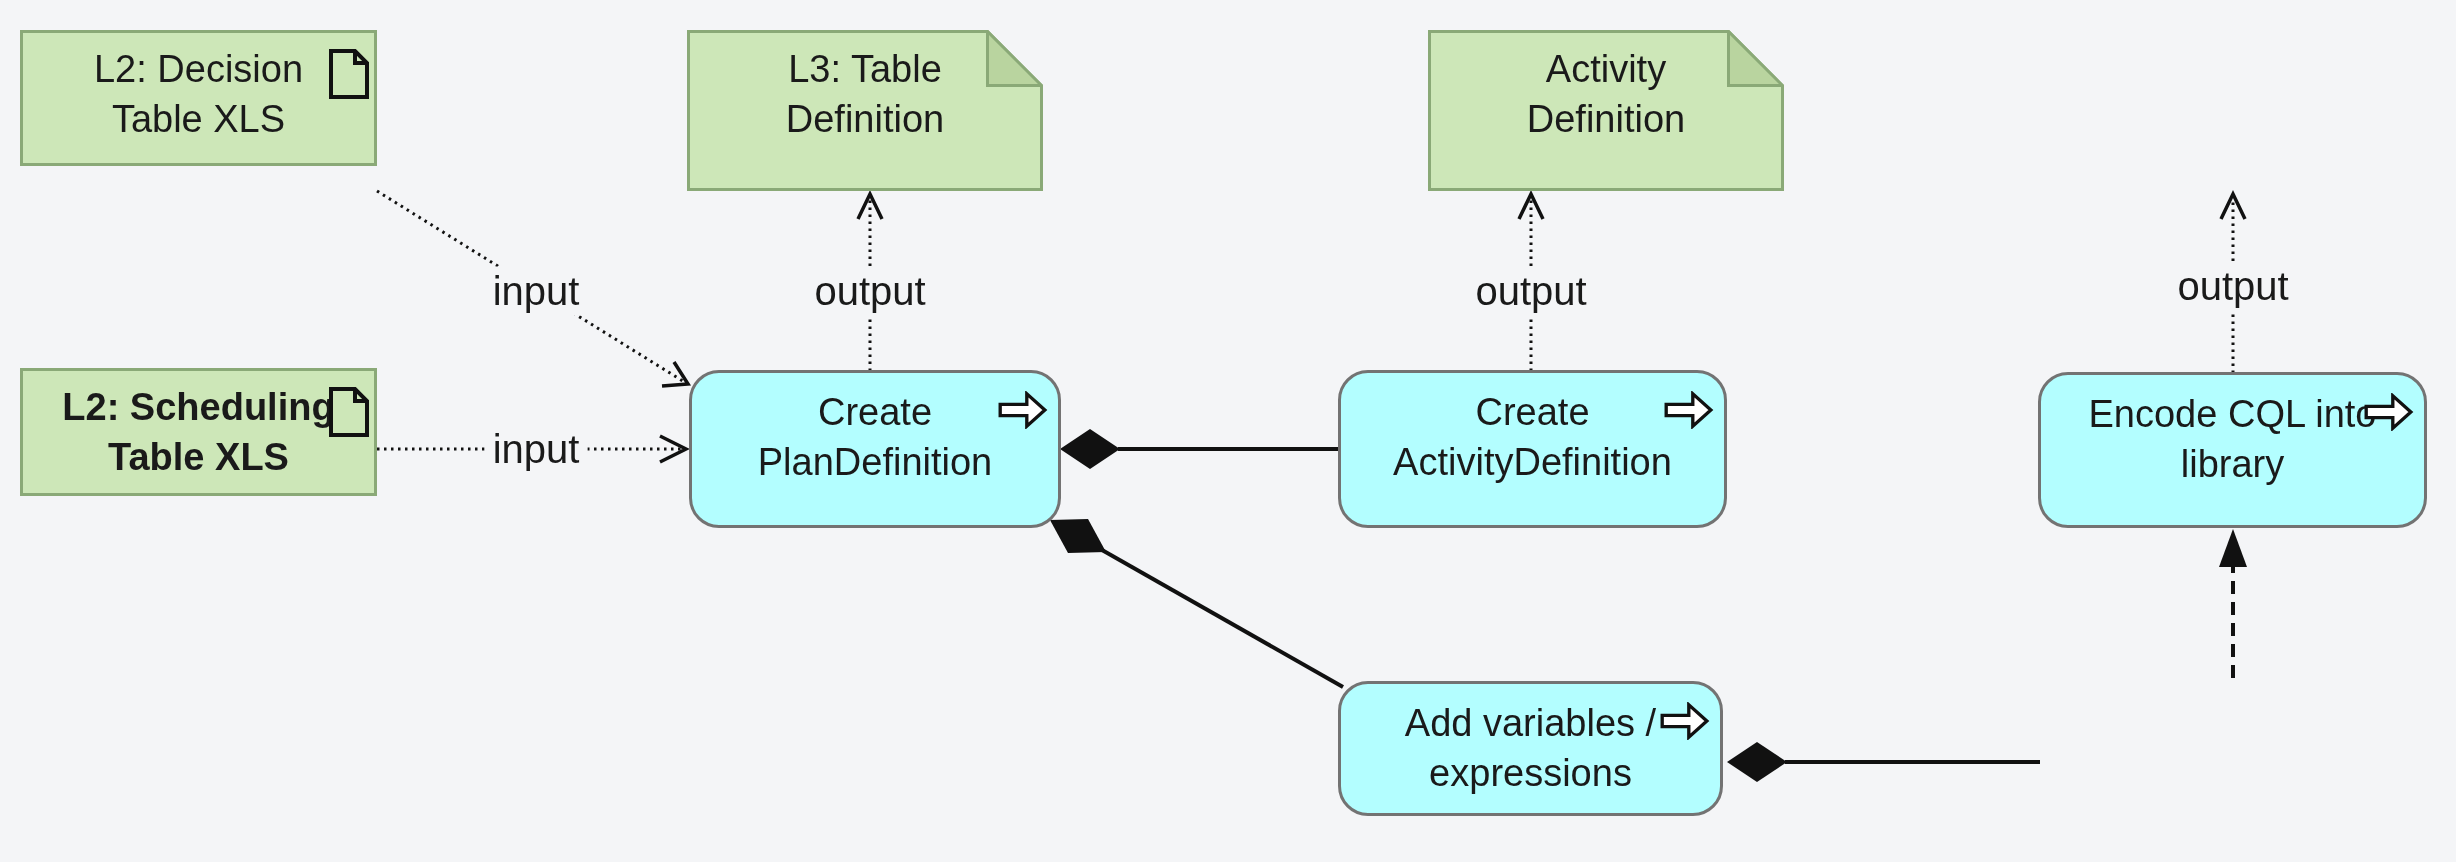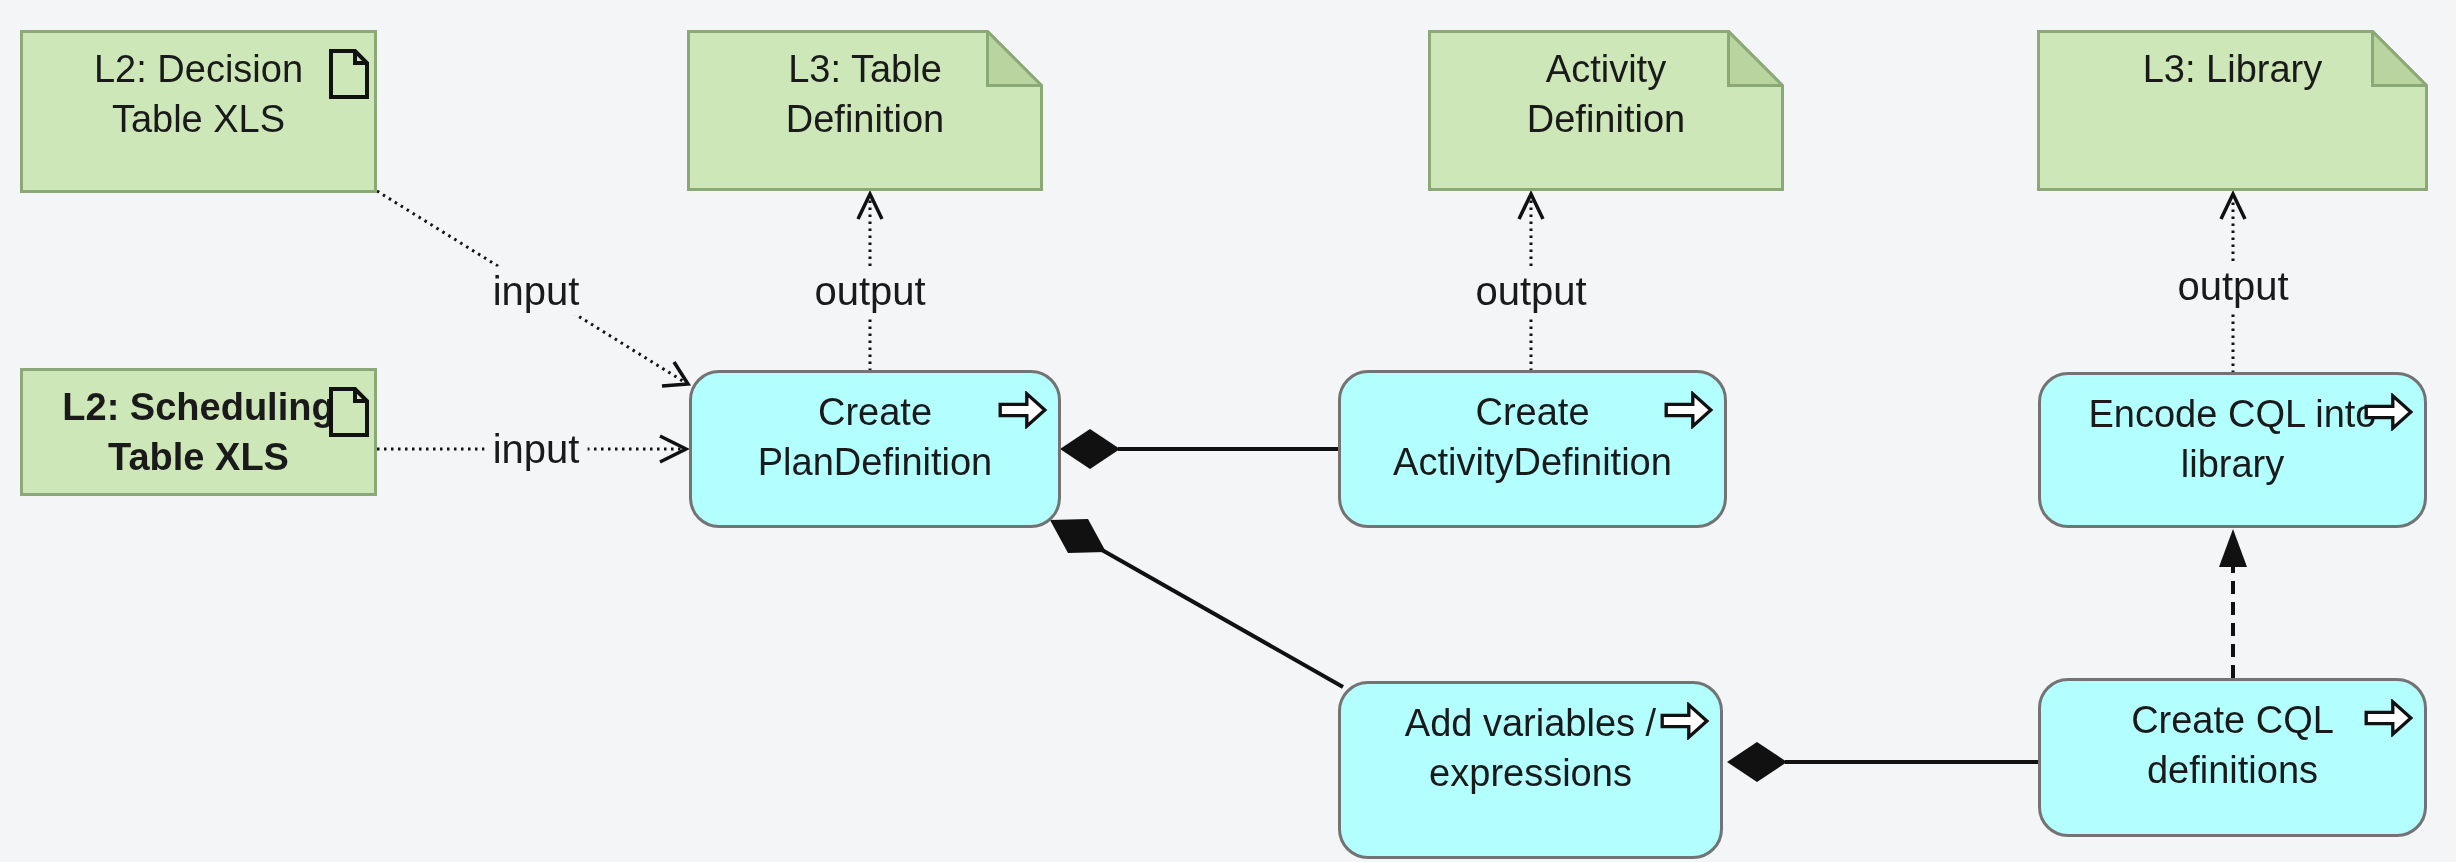--- a/index.html
+++ b/index.html
@@ -113,21 +113,21 @@
       <line x1="1785" y1="762" x2="2040" y2="762" stroke="#111" stroke-width="4"></line>
       <polygon points="1727,762 1757,742 1787,762 1757,782" fill="#111"></polygon>
     </g>
 
     <g>
       <line x1="2233" y1="678" x2="2233" y2="564" stroke="#111" stroke-width="4" stroke-dasharray="13 8"></line>
       <polygon points="2233,529 2219,567 2247,567" fill="#111"></polygon>
     </g>
   </svg>
 
-  <div class="node artifact" style="left:20px; top:30px; width:357px; height:163px;">
+  <div class="node artifact" style="left:20px; top:30px; width:357px; height:136px;">
     <div class="node-label">L2: Decision
 Table XLS</div>
     <svg class="file-icon" viewBox="0 0 40 50">
       <path d="M2,2 h24 l12,12 v34 h-36 z" fill="none" stroke="#111" stroke-width="4"></path>
       <path d="M26,2 v12 h12" fill="none" stroke="#111" stroke-width="4"></path>
     </svg>
   </div>
 
   <div class="node artifact" style="left:20px; top:368px; width:357px; height:128px;font-weight:bold;">
     <div class="node-label">L2: Scheduling
@@ -149,27 +149,20 @@
 
   <div class="node" style="left:1428px; top:30px; width:356px; height:161px;">
     <svg class="note-shape" width="356" height="161" viewBox="0 0 356 161">
       <polygon points="1.5,1.5 300.5,1.5 354.5,55.5 354.5,159.5 1.5,159.5" fill="#cde7b8" stroke="#8aa977" stroke-width="3"></polygon>
       <polygon points="300.5,1.5 354.5,55.5 300.5,55.5" fill="#b9d49f" stroke="#8aa977" stroke-width="3"></polygon>
     </svg>
     <div class="node-label">Activity
 Definition</div>
   </div>
 
-  <div class="node" style="left:2037px; top:30px; width:391px; height:161px;">
-    <svg class="note-shape" width="391" height="161" viewBox="0 0 391 161">
-      <polygon points="1.5,1.5 335.5,1.5 389.5,55.5 389.5,159.5 1.5,159.5" fill="#cde7b8" stroke="#8aa977" stroke-width="3"></polygon>
-      <polygon points="335.5,1.5 389.5,55.5 335.5,55.5" fill="#b9d49f" stroke="#8aa977" stroke-width="3"></polygon>
-    </svg>
-    <div class="node-label">L3: Library</div>
-  </div>
 
   <div class="node process" style="left:689px; top:370px; width:372px; height:158px;">
     <div class="node-label">Create
 PlanDefinition</div>
     <svg class="process-arrow-icon" viewBox="0 0 52 40">
       <polygon points="2,14 30,14 30,3 49,20 30,37 30,26 2,26" fill="#ffffff" stroke="#111" stroke-width="3.5"></polygon>
     </svg>
   </div>
 
   <div class="node process" style="left:1338px; top:370px; width:389px; height:158px;">
@@ -181,35 +174,28 @@
   </div>
 
   <div class="node process" style="left:2038px; top:372px; width:389px; height:156px;">
     <div class="node-label">Encode CQL into
 library</div>
     <svg class="process-arrow-icon" viewBox="0 0 52 40">
       <polygon points="2,14 30,14 30,3 49,20 30,37 30,26 2,26" fill="#ffffff" stroke="#111" stroke-width="3.5"></polygon>
     </svg>
   </div>
 
-  <div class="node process" style="left:1338px; top:681px; width:385px; height:178px;">
+  <div class="node process" style="left:1338px; top:681px; width:385px; height:135px;">
     <div class="node-label">Add variables /
 expressions</div>
     <svg class="process-arrow-icon" viewBox="0 0 52 40">
       <polygon points="2,14 30,14 30,3 49,20 30,37 30,26 2,26" fill="#ffffff" stroke="#111" stroke-width="3.5"></polygon>
     </svg>
   </div>
 
-  <div class="node process" style="left:2038px; top:678px; width:389px; height:159px;">
-    <div class="node-label">Create CQL
-definitions</div>
-    <svg class="process-arrow-icon" viewBox="0 0 52 40">
-      <polygon points="2,14 30,14 30,3 49,20 30,37 30,26 2,26" fill="#ffffff" stroke="#111" stroke-width="3.5"></polygon>
-    </svg>
-  </div>
 
   <div class="edge-label" style="left:536px; top:291px;">input</div>
 
   <div class="edge-label" style="left:536px; top:449px;">input</div>
 
   <div class="edge-label" style="left:870px; top:291px;">output</div>
 
   <div class="edge-label" style="left:1531px; top:291px;">output</div>
 
   <div class="edge-label" style="left:2233px; top:286px;">output</div>

